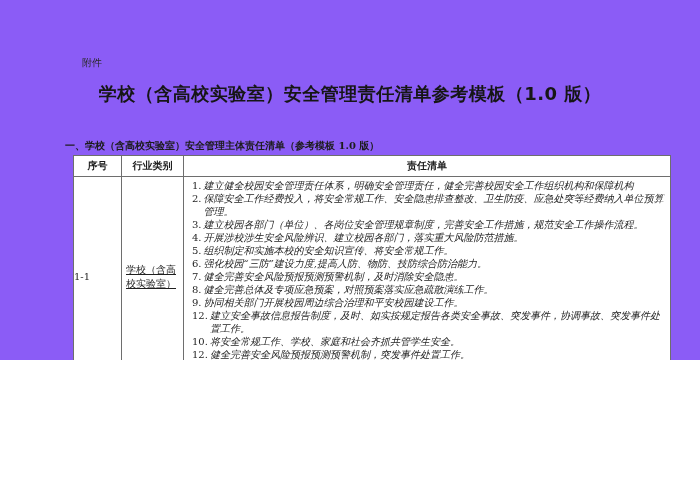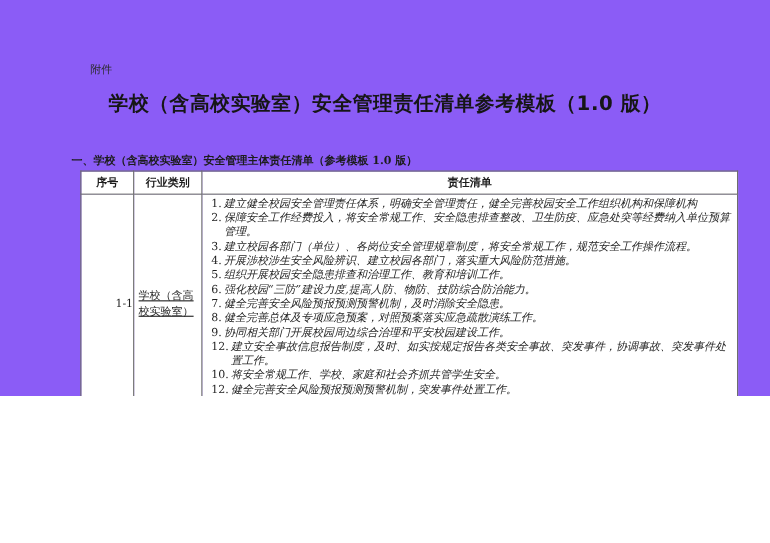--- a/index.html
+++ b/index.html
@@ -62,21 +62,21 @@
     font-size: 10px;
     font-weight: 700;
     text-align: center;
     height: 20px;
     padding: 0;
     color: #1c1c1c;
   }
   .col-serial  { width: 48px; }
   .col-category{ width: 62px; }
   td.serial-cell {
-    text-align: right;
+    text-align: left;
     vertical-align: middle;
     font-size: 10px;
     padding: 0;
   }
   td.category-cell {
     vertical-align: middle;
     font-size: 10px;
     padding: 0 4px;
     line-height: 14px;
     text-decoration: underline;
@@ -134,31 +134,31 @@
       <span class="item-text">建立健全校园安全管理责任体系，明确安全管理责任，健全完善校园安全工作组织机构和保障机构</span>
     </div>
 
     <div class="resp-item">
       <span class="item-num">2.</span>
       <span class="item-text">保障安全工作经费投入，将安全常规工作、安全隐患排查整改、卫生防疫、应急处突等经费纳入单位预算管理。</span>
     </div>
 
     <div class="resp-item">
       <span class="item-num">3.</span>
-      <span class="item-text">建立校园各部门（单位）、各岗位安全管理规章制度，将安全常规工作，规范安全工作操作流程。</span>
+      <span class="item-text">建立校园各部门（单位）、各岗位安全管理规章制度，完善安全工作措施，规范安全工作操作流程。</span>
     </div>
 
     <div class="resp-item">
       <span class="item-num">4.</span>
       <span class="item-text">开展涉校涉生安全风险辨识、建立校园各部门，落实重大风险防范措施。</span>
     </div>
 
     <div class="resp-item">
       <span class="item-num">5.</span>
-      <span class="item-text">组织开展校园安全隐患排查和治理工作、教育和培训工作。</span>
+      <span class="item-text">组织制定和实施本校的安全知识宣传、将安全常规工作。</span>
     </div>
 
     <div class="resp-item">
       <span class="item-num">6.</span>
       <span class="item-text">强化校园“三防”建设力度,提高人防、物防、技防综合防治能力。</span>
     </div>
 
     <div class="resp-item">
       <span class="item-num">7.</span>
       <span class="item-text">健全完善安全风险预报预测预警机制，及时消除安全隐患。</span>

